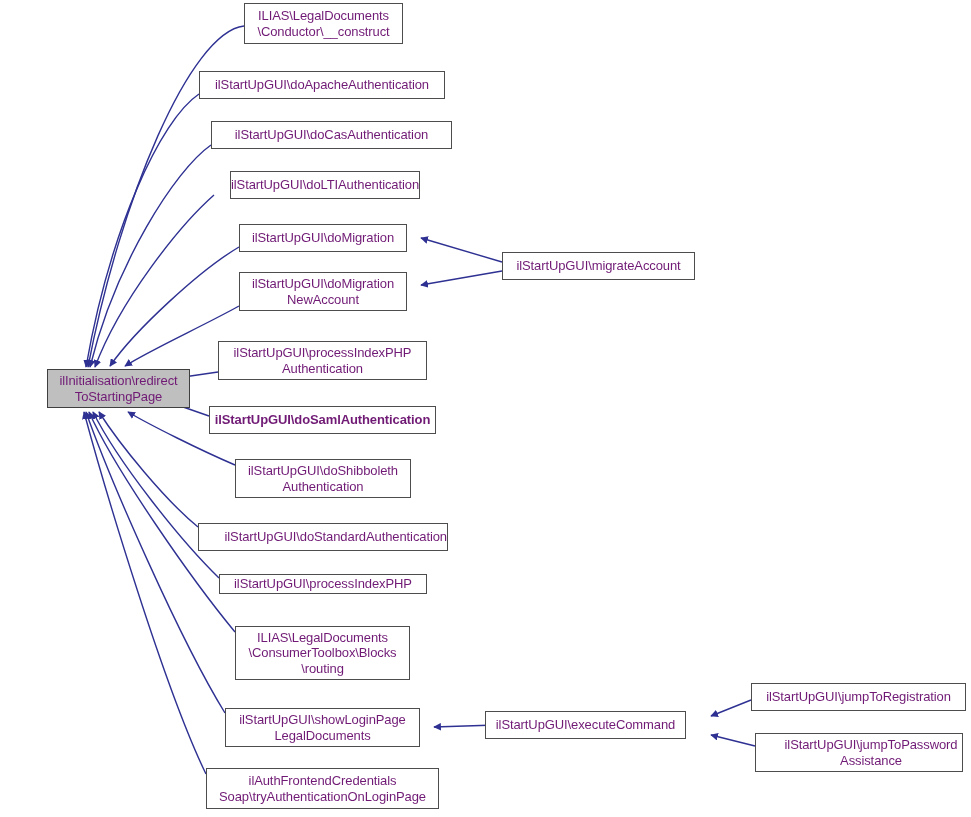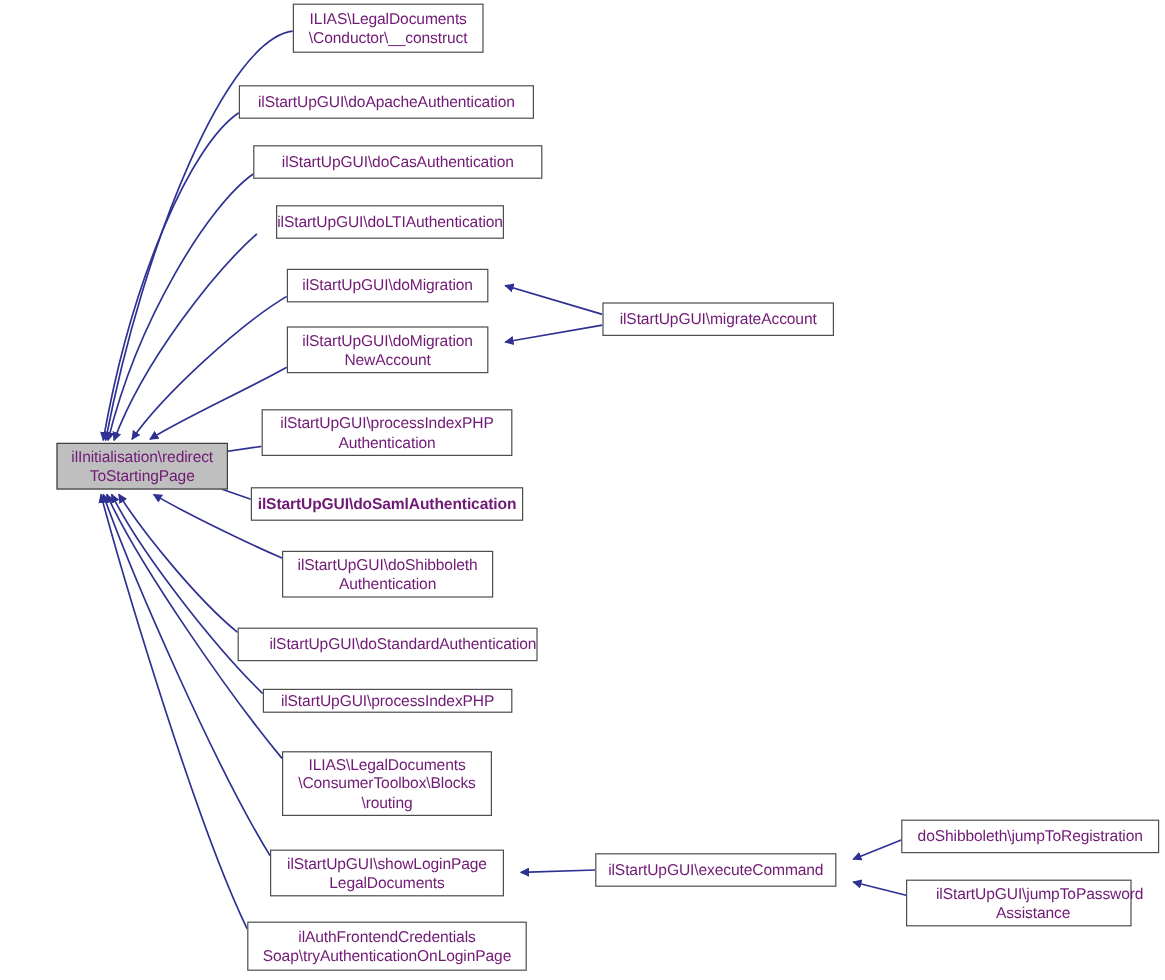--- a/index.html
+++ b/index.html
@@ -86,19 +86,19 @@
       <div class="node" style="left: 198px; top: 523px; width: 250px; height: 28px; text-align: right;"><span class="node-label">ilStartUpGUI\doStandardAuthentication</span></div>
       <div class="node" style="left: 219px; top: 574px; width: 208px; height: 20px;"><span class="node-label">ilStartUpGUI\processIndexPHP</span></div>
       <div class="node" style="left: 235px; top: 626px; width: 175px; height: 54px;"><span class="node-label">ILIAS\LegalDocuments
 \ConsumerToolbox\Blocks
 \routing</span></div>
       <div class="node" style="left: 225px; top: 708px; width: 195px; height: 39px;"><span class="node-label">ilStartUpGUI\showLoginPage
 LegalDocuments</span></div>
       <div class="node" style="left: 206px; top: 768px; width: 233px; height: 41px; text-align: center;"><span class="node-label">ilAuthFrontendCredentials
 Soap\tryAuthenticationOnLoginPage</span></div>
       <div class="node" style="left: 502px; top: 252px; width: 193px; height: 28px;"><span class="node-label">ilStartUpGUI\migrateAccount</span></div>
-      <div class="node" style="left: 496px; top: 711px; width: 201px; height: 28px;"><span class="node-label">ilStartUpGUI\executeCommand</span></div>
-      <div class="node" style="left: 751px; top: 683px; width: 215px; height: 28px;"><span class="node-label">doShibboleth\jumpToRegistration</span></div>
-      <div class="node" style="left: 755px; top: 733px; width: 188px; height: 39px; padding-left: 24px;"><span class="node-label">ilStartUpGUI\jumpToPassword
+      <div class="node" style="left: 485px; top: 711px; width: 201px; height: 28px;"><span class="node-label">ilStartUpGUI\executeCommand</span></div>
+      <div class="node" style="left: 751px; top: 683px; width: 215px; height: 28px;"><span class="node-label">ilStartUpGUI\jumpToRegistration</span></div>
+      <div class="node" style="left: 755px; top: 733px; width: 208px; height: 39px; padding-left: 24px;"><span class="node-label">ilStartUpGUI\jumpToPassword
 Assistance</span></div>
     </div>
 
 </div>
 
 </body></html>

